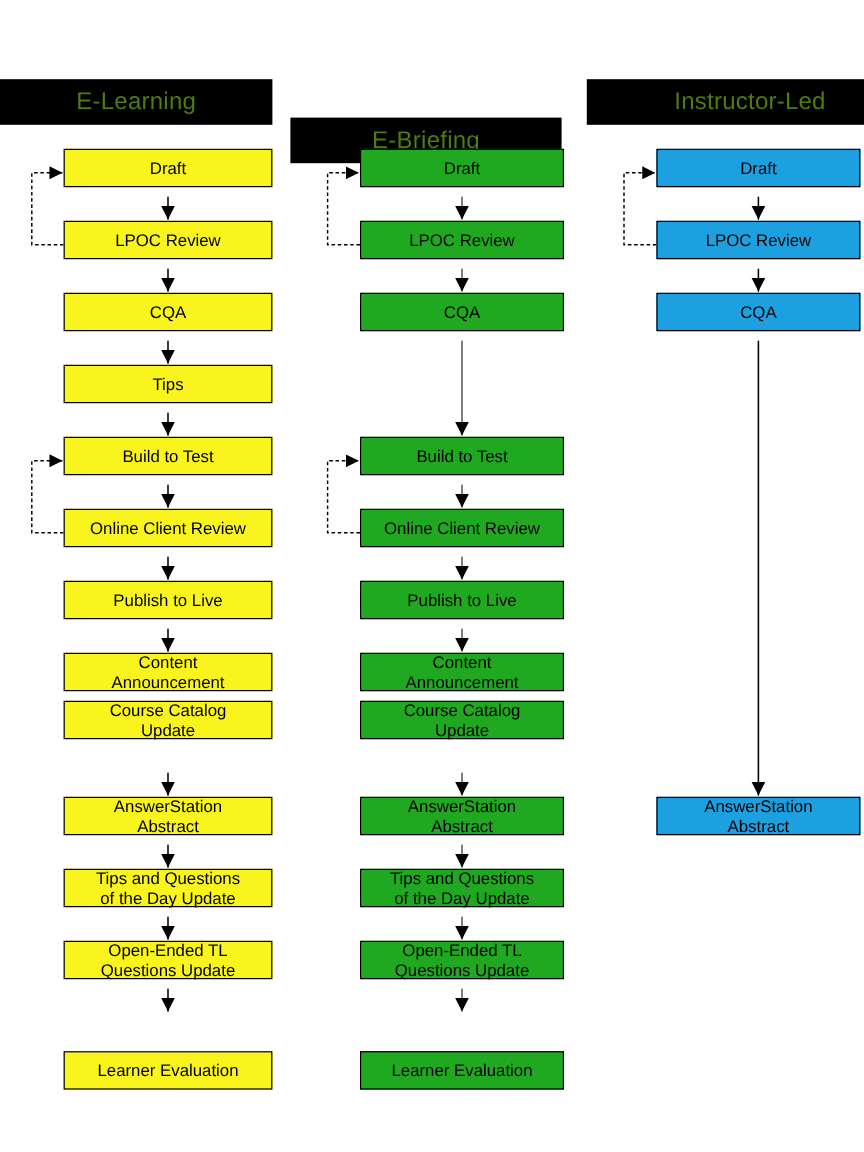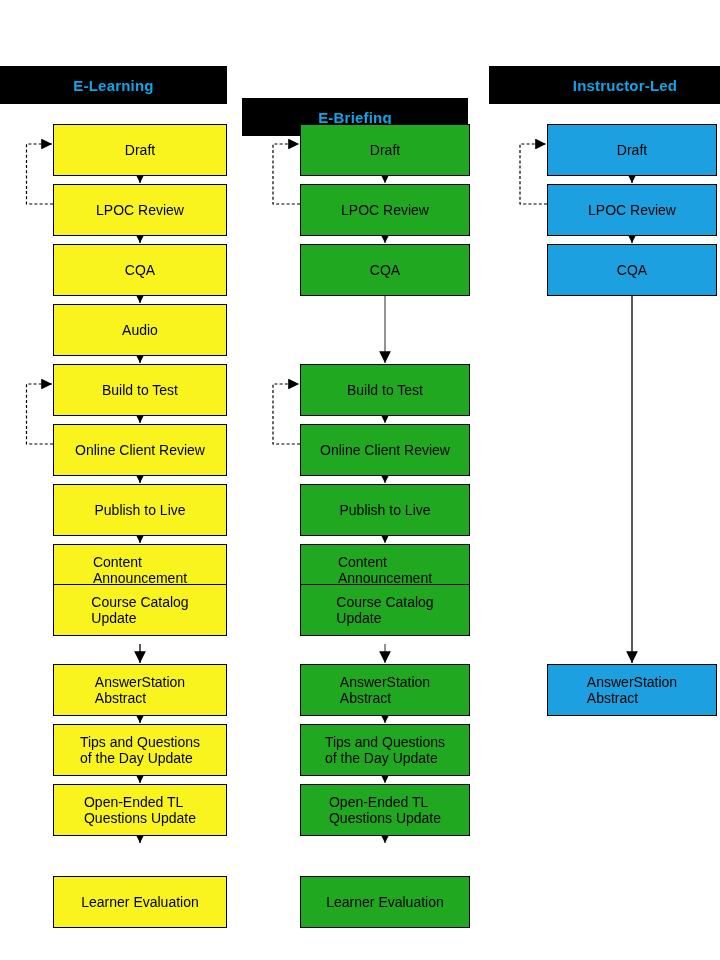--- a/index.html
+++ b/index.html
@@ -1,31 +1,31 @@
 <!DOCTYPE html>
 <html><head>
 <meta charset="utf-8">
 <style>
   html,body{margin:0;padding:0;background:#ffffff;}
   .canvas{
     position:relative;width:720px;height:960px;background:#ffffff;
     font-family:"Liberation Sans",sans-serif;overflow:hidden;
   }
   .col-header{
-    position:absolute;top:66px;height:38px;background:#000000;color:#0ea5e9;
+    position:absolute;top:66px;height:38px;background:#000000;color:#4d7c0f;
     display:flex;align-items:center;justify-content:center;
-    font-weight:bold;font-size:15px;letter-spacing:.2px;
+    font-weight:normal;font-size:20px;letter-spacing:.2px;
   }
   #hdr-elearning{left:0;width:227px;}
   #hdr-ebriefing{left:242px;width:226px;margin-top:32px;}
   #hdr-instructor{left:489px;width:272px;}
 
   .box{
-    position:absolute;height:52px;box-sizing:border-box;border:1.5px solid #000;
-    display:flex;align-items:center;justify-content:center;text-align:left;
+    position:absolute;height:32px;box-sizing:border-box;border:1.5px solid #000;
+    display:flex;align-items:center;justify-content:center;text-align:center;
     font-size:14px;line-height:16px;color:#000;white-space:pre-line;padding:0 4px;
   }
   .c1{left:53px;width:174px;background:#F9F41E;}
   .c2{left:300px;width:170px;background:#20A820;}
   .c3{left:547px;width:170px;background:#1CA0DF;}
 
   .r0{top:124px}.r1{top:184px}.r2{top:244px}.r3{top:304px}.r4{top:364px}
   .r5{top:424px}.r6{top:484px}.r7{top:544px}.r8{top:584px}.r9{top:664px}
   .r10{top:724px}.r11{top:784px}.r12{top:876px}
 
@@ -82,21 +82,21 @@
     <path class="dashed" d="M547,204 H520 V144 H546" marker-end="url(#ah)"></path>
   </svg>
 
   <div class="col-header" id="hdr-elearning">E-Learning</div>
   <div class="col-header" id="hdr-ebriefing">E-Briefing</div>
   <div class="col-header" id="hdr-instructor">Instructor-Led</div>
 
   <div class="box c1 r0">Draft</div>
   <div class="box c1 r1">LPOC Review</div>
   <div class="box c1 r2">CQA</div>
-  <div class="box c1 r3">Audio</div>
+  <div class="box c1 r3">Tips</div>
   <div class="box c1 r4">Build to Test</div>
   <div class="box c1 r5">Online Client Review</div>
   <div class="box c1 r6">Publish to Live</div>
   <div class="box c1 r7">Content
 Announcement</div>
   <div class="box c1 r8">Course Catalog
 Update</div>
   <div class="box c1 r9">AnswerStation
 Abstract</div>
   <div class="box c1 r10">Tips and Questions

